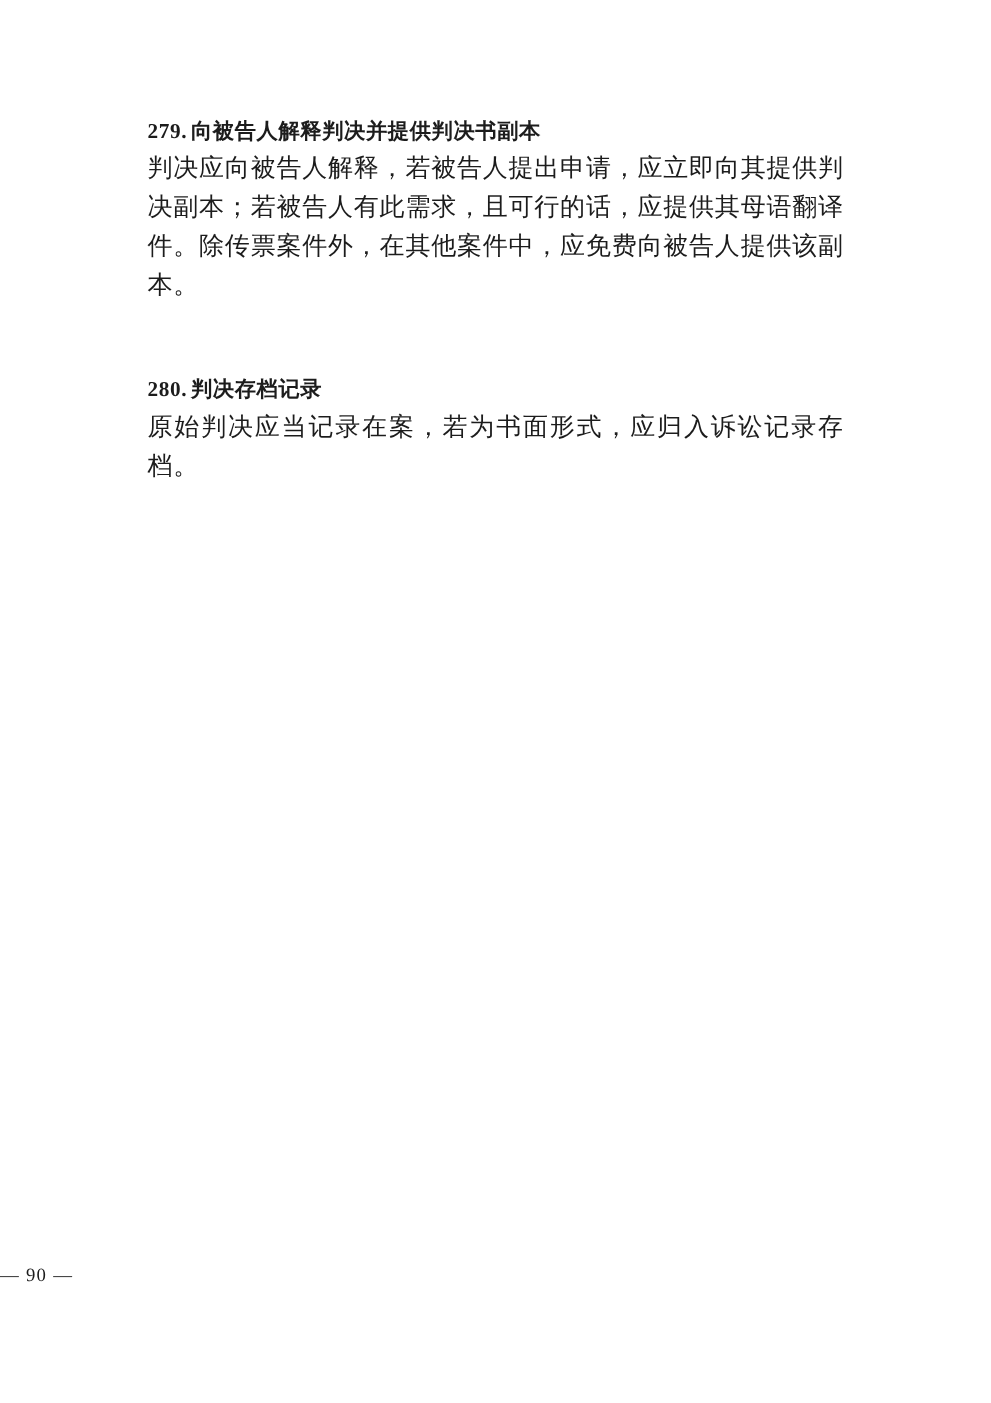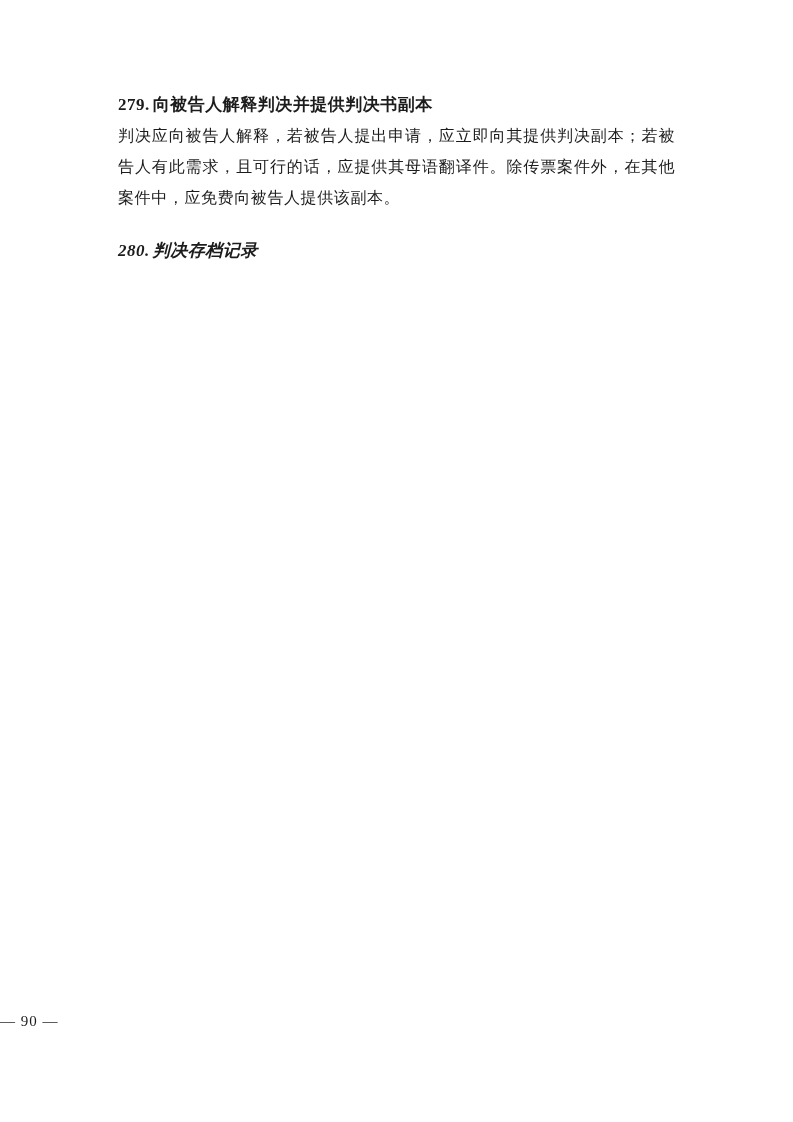--- a/index.html
+++ b/index.html
@@ -20,38 +20,37 @@
     position: absolute;
     left: 118px;
     top: 89px;
     width: 557px;
   }
   .doc-section {
     margin: 0;
     padding: 0;
   }
   .doc-section + .doc-section {
-    margin-top: 22px;
-    font-style: italic;
+    margin-top: 52px;
   }
   .sec-heading {
     margin: 0;
     font-size: 17px;
     line-height: 31px;
     font-weight: bold;
     letter-spacing: 0.5px;
     white-space: nowrap;
   }
   .sec-num {
     margin-right: 3px;
     font-family: "Liberation Serif", "DejaVu Serif", serif;
   }
   .sec-body {
     margin: 0;
-    font-size: 16px;
+    font-size: 20px;
     line-height: 31px;
     letter-spacing: 0.6px;
     text-align: justify;
     text-justify: inter-character;
   }
   .footer {
     position: absolute;
     left: 0;
     top: 1010px;
     width: 793px;
@@ -68,20 +67,21 @@
 
   <div class="content">
 
     <section class="doc-section">
       <h2 class="sec-heading"><span class="sec-num">279.</span><span class="sec-title">向被告人解释判决并提供判决书副本</span></h2>
       <p class="sec-body">判决应向被告人解释，若被告人提出申请，应立即向其提供判决副本；若被告人有此需求，且可行的话，应提供其母语翻译件。除传票案件外，在其他案件中，应免费向被告人提供该副本。</p>
     </section>
 
     <section class="doc-section">
       <h2 class="sec-heading"><span class="sec-num">280.</span><span class="sec-title">判决存档记录</span></h2>
+      <p class="sec-body">原始判决应当记录在案，若为书面形式，应归入诉讼记录存档。</p>
     </section>
 
   </div>
 
   <div class="footer">
     <span>— 90 —</span>
   </div>
 
 </div>
 

